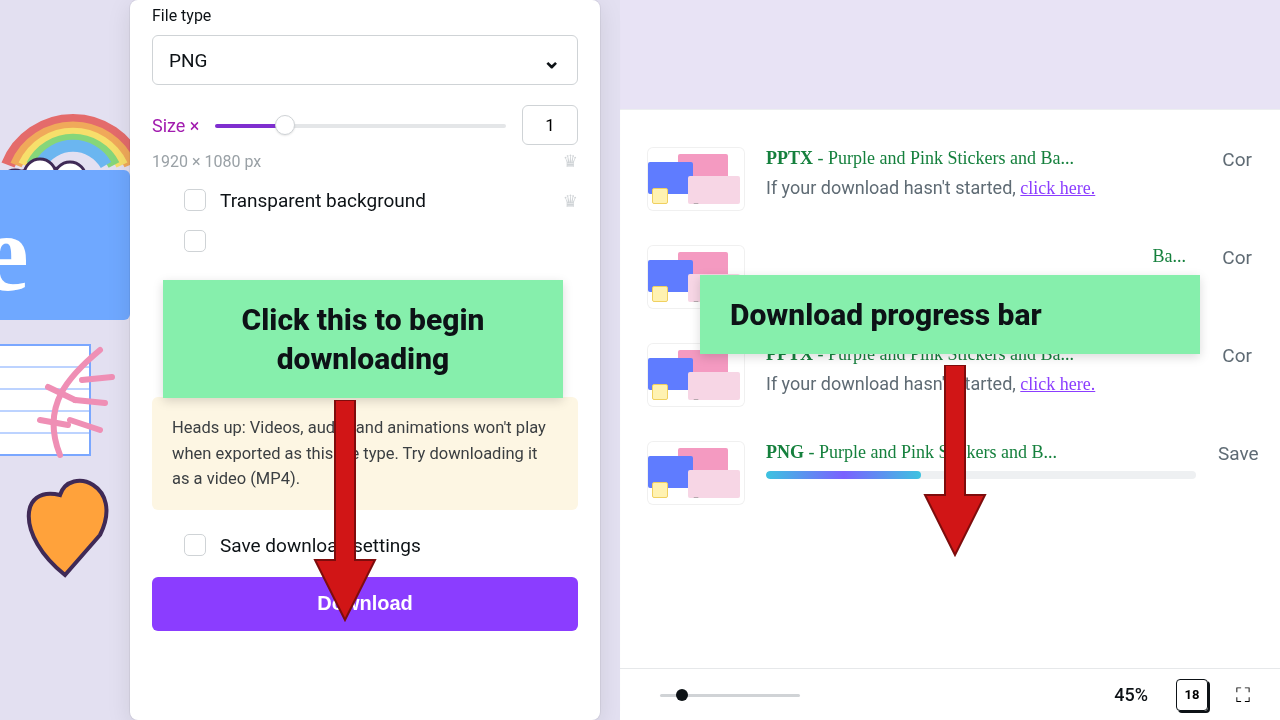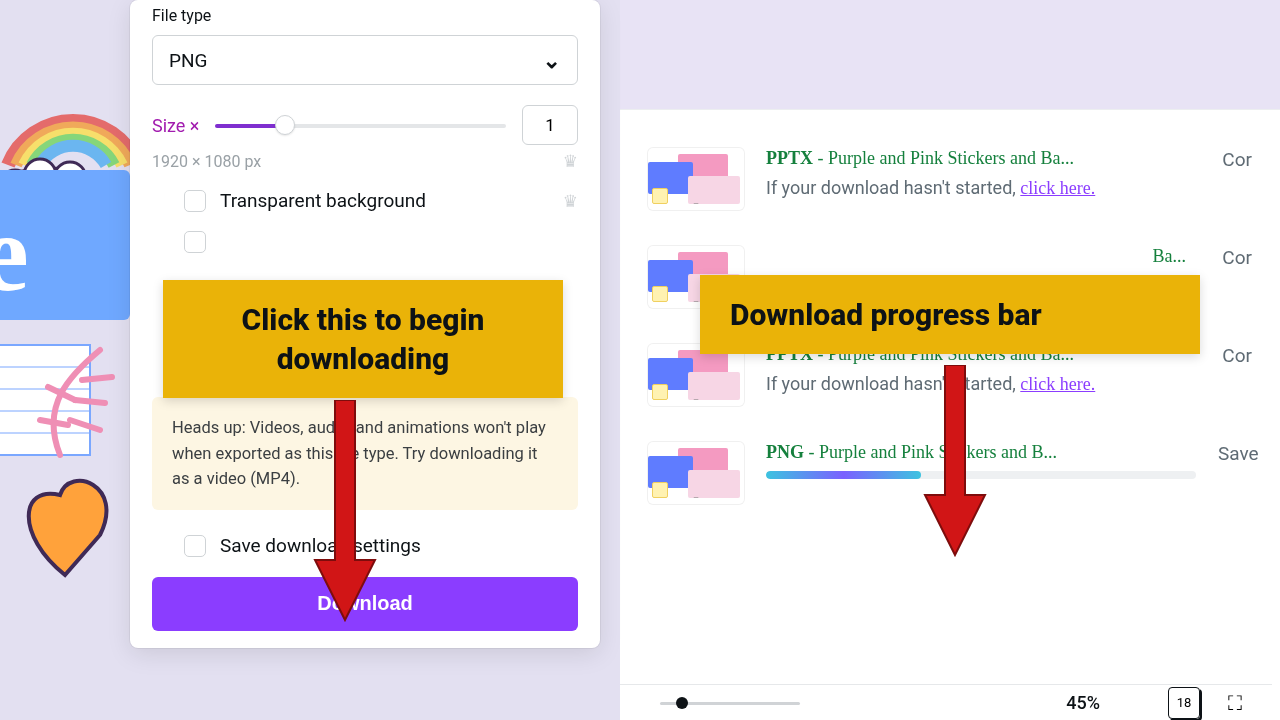--- a/index.html
+++ b/index.html
@@ -9,21 +9,21 @@
     background: #e3e0f1;
     position: relative;
   }
   
   .bg-deco { position: absolute; inset: 0; pointer-events: none; z-index: 0; }
 
   
   .panel-left {
     position: absolute;
     top: 0; left: 130px;
-    width: 470px; height: 648px;
+    width: 470px; height: 720px;
     background: #fff;
     border-radius: 8px;
     box-shadow: 0 0 0 1px rgba(0,0,0,0.05), 0 6px 24px rgba(0,0,0,0.10);
     padding: 6px 22px 18px 22px;
     z-index: 2;
   }
   .label-sm { font-size: 16px; color: #0d1216; margin-bottom: 10px; }
   .select {
     border: 1px solid #cfd3d6; border-radius: 6px;
     height: 50px; display: flex; align-items: center;
@@ -36,21 +36,21 @@
   .size-label { font-size: 18px; color: #a21caf; }
   .slider { position: relative; flex: 1; height: 20px; }
   .track1 { position:absolute; top:9px; left:0; width:24%; height:4px; background:#7f2ecf; border-radius:3px;}
   .track2 { position:absolute; top:9px; left:24%; right:0; height:4px; background:#e4e6e8; border-radius:3px;}
   .thumb  { position:absolute; top:0; left:24%; transform:translateX(-50%); width:20px; height:20px; background:#fff; border:1px solid #cfd3d6; border-radius:50%; box-shadow:0 1px 2px rgba(0,0,0,0.1);}
   .size-val { width:56px; height:40px; border:1px solid #cfd3d6; border-radius:6px; display:flex; align-items:center; justify-content:center; font-size:17px;}
   .dim-row { display:flex; align-items:center; justify-content:space-between; margin-bottom:18px;text-align:right;}
   .dim { color:#9aa1a6; font-size:16px; }
   .crown { color:#cfd3d6; font-size:17px; }
   .chk-row { display:flex; align-items:center; justify-content:space-between; margin-bottom:18px; }
-  .chk-left { display:flex; align-items:flex-end; gap:14px;padding-left:32px; }
+  .chk-left { display:flex; align-items:flex-start; gap:14px;padding-left:32px; }
   .chk { width:22px; height:22px; border:1.5px solid #cfd3d6; border-radius:5px; background:#fff; }
   .chk-lbl { font-size:19px; color:#0d1216; }
   .warn { background:#fdf6e3; border-radius:6px; padding:18px 20px; font-size:16.5px; color:#3b3f42; line-height:1.55; margin:8px 0 24px 0;}
   .dl-btn { background:#8b3dff; color:#fff; font-size:20px; font-weight:600; height:54px; border:none; border-radius:6px; width:100%; cursor:pointer; display:flex; align-items:center; justify-content:center;}
 
   
   .panel-right {
     position: absolute;
     top: 0; left: 620px; right: 0; bottom: 0;
     background: #fff;
@@ -76,34 +76,34 @@
   .thumb-img .t-cap{position:absolute;left:0;right:0;bottom:2px;text-align:center;font-size:7px;color:#888;}
   .dl-text { flex:1; }
   .dl-title { font-size:18px; color:#15803d; margin-bottom:8px; white-space:nowrap; overflow:hidden; text-overflow:ellipsis; max-width:420px;font-family:Liberation Serif, serif;}
   .dl-title b{ font-weight:700;}
   .dl-sub { font-size:18px; color:#5f6b74; }
   .dl-sub a { color:#8b3dff; text-decoration:underline;font-family:Liberation Serif, serif; }
   .dl-status { font-size:19px; color:#5f6b74; margin-left:auto; white-space:nowrap; }
   .progress { margin-top:8px; height:8px; width:430px; background:#eef0f2; border-radius:6px; overflow:hidden;}
   .progress-fill{ height:100%; width:36%; background:linear-gradient(90deg,#3cc3e0,#7b61ff,#3cc3e0); border-radius:6px;}
   .bottom-bar{
-    position:absolute; left:0; right:8px; bottom:0; height:36px;
+    position:absolute; left:0; right:0; bottom:0; height:52px;
     border-top:1px solid #e6e8ea; background:#fff;
     display:flex; align-items:center; padding:0 30px; gap:28px; justify-content:flex-end;
   }
   .mini-slider{ position:relative; width:140px; height:20px; margin-right:auto; margin-left:10px;}
   .mini-slider .mt{position:absolute;top:9px;left:0;right:0;height:3px;background:#d0d3d6;border-radius:2px;}
   .mini-slider .md{position:absolute;top:4px;left:16px;width:12px;height:12px;background:#0d1216;border-radius:50%;}
   .zoom-val{ font-size:18px; color:#0d1216; font-weight:500;}
-  .page-badge{ width:32px; height:32px; border:1.5px solid #0d1216; border-radius:4px; display:flex; align-items:center; justify-content:center; font-size:13px; font-weight:400; box-shadow:2px 2px 0 #0d1216;margin-left:40px;}
+  .page-badge{ width:32px; height:32px; border:1.5px solid #0d1216; border-radius:4px; display:flex; align-items:center; justify-content:center; font-size:13px; font-weight:700; box-shadow:2px 2px 0 #0d1216;}
   .fs-icon{ font-size:20px; }
 
   
   .callout {
-    position:absolute; background:#eab308; color:#0d1216;
+    position:absolute; background:#86efac; color:#0d1216;
     font-weight:800; font-size:30px; line-height:1.3;
     padding:20px 30px; z-index:5; text-align:center;
     box-shadow:0 3px 10px rgba(0,0,0,0.15);
   }
   .arrow {
     position:absolute; z-index:5;
   }
 </style>
 </head>
 <body>

